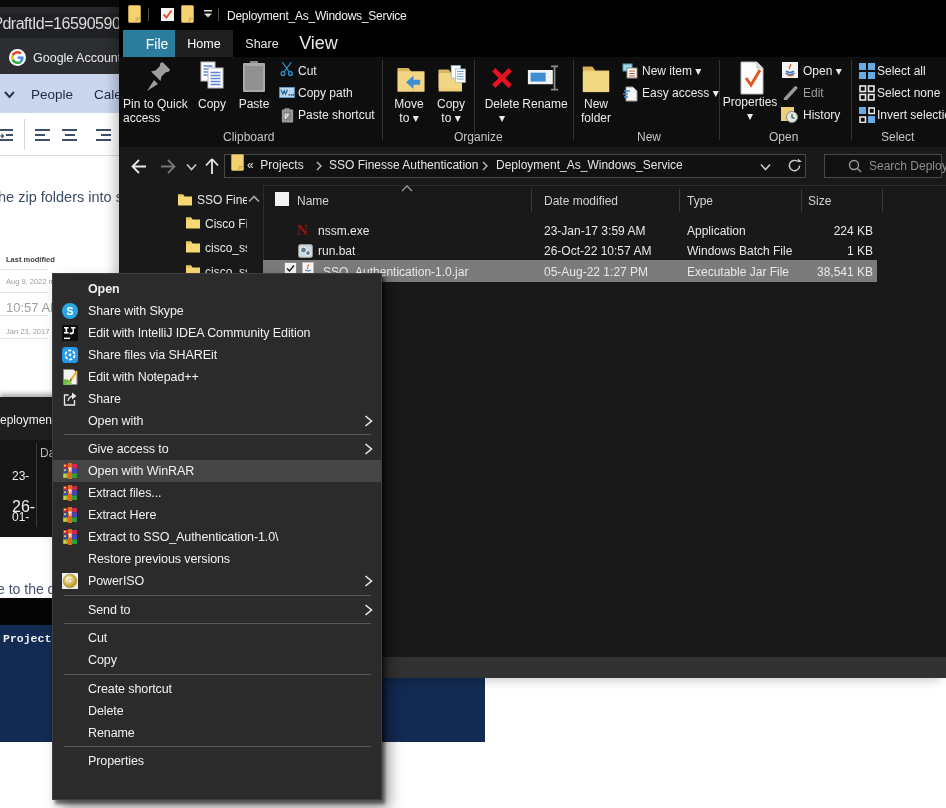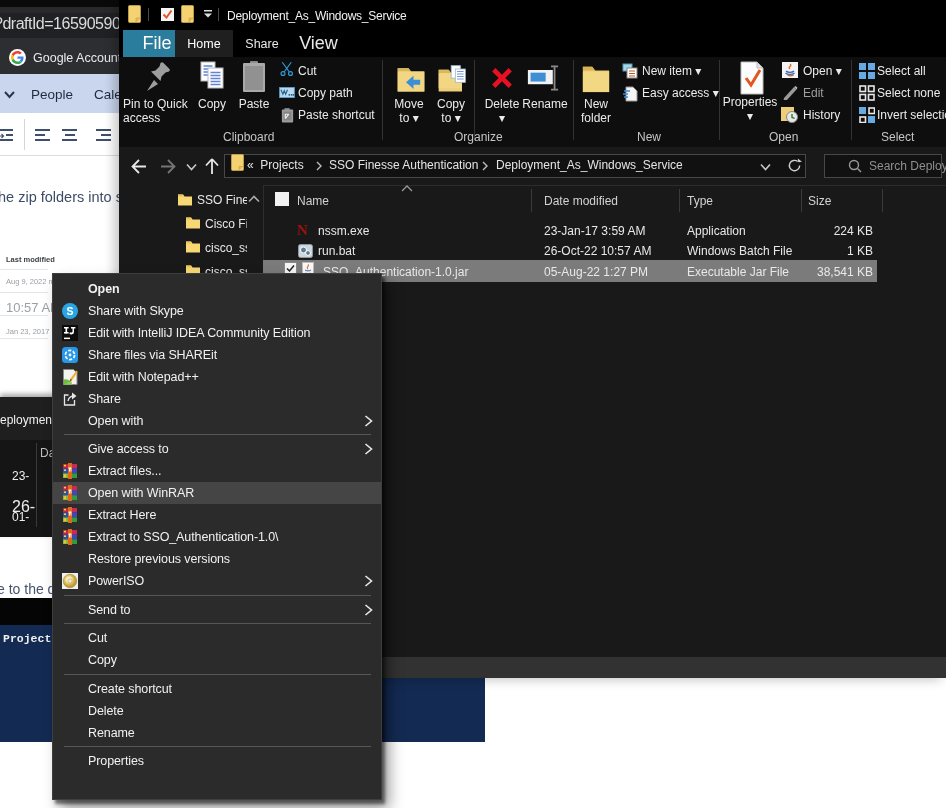--- a/index.html
+++ b/index.html
@@ -116,21 +116,21 @@
       <path d="M8 17.5 v-4.5 h4.5" fill="#e3b955" stroke="#c9a84c" stroke-width="0.8"></path>
     </svg>
     <svg class="abs" style="left:84px;top:10px;" width="10" height="9" viewBox="0 0 10 9">
       <rect x="1" y="0" width="8" height="1.5" fill="#e0e0e0"></rect>
       <path d="M1 3.5 L5 7.5 L9 3.5" fill="#e0e0e0"></path>
     </svg>
     <div class="abs" style="left:99px;top:8px;width:1px;height:13px;background:#4a4a4a;"></div>
     <div class="abs" style="left:108px;top:9px;color:#f2f2f2;font-size:12px;letter-spacing:-0.25px;white-space:nowrap;">Deployment_As_Windows_Service</div>
 
     <div class="abs" style="left:0;top:30px;width:827px;height:27px;background:#000;"></div>
-    <div class="abs flex" style="left:4px;top:30px;width:68px;height:27px;background:#2b7d9e;justify-content:center;color:#fff;font-size:18px;">File</div>
+    <div class="abs flex" style="left:4px;top:30px;width:68px;height:27px;background:#2b7d9e;justify-content:center;color:#fff;font-size:14px;">File</div>
     <div class="abs flex" style="left:56px;top:30px;width:58px;height:27px;background:#1f1f1f;justify-content:center;color:#fff;font-size:12.5px;">Home</div>
     <div class="abs flex" style="left:114px;top:30px;width:58px;height:27px;justify-content:center;color:#e8e8e8;font-size:12.5px;">Share</div>
     <div class="abs flex" style="left:172px;top:30px;width:55px;height:27px;justify-content:center;color:#e8e8e8;font-size:18px;">View</div>
 
     <div class="abs" id="ribbon" style="left:0;top:57px;width:827px;height:90px;background:#0e0e0e;color:#ebebeb;font-size:12px;">
 
       <div class="abs" style="left:262.5px;top:3px;width:1px;height:80px;background:#333;"></div>
       <div class="abs" style="left:354.5px;top:3px;width:1px;height:80px;background:#333;"></div>
       <div class="abs" style="left:454px;top:3px;width:1px;height:80px;background:#333;"></div>
       <div class="abs" style="left:600px;top:3px;width:1px;height:80px;background:#333;"></div>
@@ -481,51 +481,51 @@
           <path d="M1.5 1 L7.5 6 L1.5 11" stroke="#e8e8e8" stroke-width="1.6" fill="none"></path>
         </svg>
       </div>
     <div class="msep"></div>
     <div class="mi">
         <span class="tx">Give access to</span>
       <svg class="ar" width="9" height="12" viewBox="0 0 9 12">
           <path d="M1.5 1 L7.5 6 L1.5 11" stroke="#e8e8e8" stroke-width="1.6" fill="none"></path>
         </svg>
       </div>
-    <div class="mi">
+    <div class="mi hl">
       <svg class="ic" viewBox="0 0 16 16">
           <rect x="1" y="1" width="5" height="4.6" fill="#c2283c"></rect>
           <rect x="2" y="1.8" width="2" height="1.6" fill="#f3d04a"></rect>
           <rect x="10" y="1" width="5" height="4.6" fill="#cb2b52"></rect>
           <rect x="1" y="5.6" width="5" height="4.8" fill="#2d50b4"></rect>
           <rect x="2" y="6.4" width="2" height="1.6" fill="#f3d04a"></rect>
           <rect x="10" y="5.6" width="5" height="4.8" fill="#4046bc"></rect>
           <rect x="1" y="10.4" width="5" height="4.6" fill="#8db831"></rect>
           <rect x="2" y="11.2" width="2" height="3" fill="#e8c53a"></rect>
           <rect x="10" y="10.4" width="5" height="4.6" fill="#2f9e38"></rect>
           <rect x="6" y="0" width="4" height="16" fill="#e0681c"></rect>
           <path d="M6.6 4.5 h2.8 v4 h-0.9 v-2.4 h-0.5 v2.4 h-0.9 v-2.4 h-0.5 z" fill="#fff"></path>
         </svg>
-      <span class="tx">Extract files...</span>
-      </div>
-    <div class="mi hl">
+      <span class="tx">Open with WinRAR</span>
+      </div>
+    <div class="mi">
       <svg class="ic" viewBox="0 0 16 16">
           <rect x="1" y="1" width="5" height="4.6" fill="#c2283c"></rect>
           <rect x="2" y="1.8" width="2" height="1.6" fill="#f3d04a"></rect>
           <rect x="10" y="1" width="5" height="4.6" fill="#cb2b52"></rect>
           <rect x="1" y="5.6" width="5" height="4.8" fill="#2d50b4"></rect>
           <rect x="2" y="6.4" width="2" height="1.6" fill="#f3d04a"></rect>
           <rect x="10" y="5.6" width="5" height="4.8" fill="#4046bc"></rect>
           <rect x="1" y="10.4" width="5" height="4.6" fill="#8db831"></rect>
           <rect x="2" y="11.2" width="2" height="3" fill="#e8c53a"></rect>
           <rect x="10" y="10.4" width="5" height="4.6" fill="#2f9e38"></rect>
           <rect x="6" y="0" width="4" height="16" fill="#e0681c"></rect>
           <path d="M6.6 4.5 h2.8 v4 h-0.9 v-2.4 h-0.5 v2.4 h-0.9 v-2.4 h-0.5 z" fill="#fff"></path>
         </svg>
-      <span class="tx">Open with WinRAR</span>
+      <span class="tx">Extract files...</span>
       </div>
     <div class="mi">
       <svg class="ic" viewBox="0 0 16 16">
           <rect x="1" y="1" width="5" height="4.6" fill="#c2283c"></rect>
           <rect x="2" y="1.8" width="2" height="1.6" fill="#f3d04a"></rect>
           <rect x="10" y="1" width="5" height="4.6" fill="#cb2b52"></rect>
           <rect x="1" y="5.6" width="5" height="4.8" fill="#2d50b4"></rect>
           <rect x="2" y="6.4" width="2" height="1.6" fill="#f3d04a"></rect>
           <rect x="10" y="5.6" width="5" height="4.8" fill="#4046bc"></rect>
           <rect x="1" y="10.4" width="5" height="4.6" fill="#8db831"></rect>

